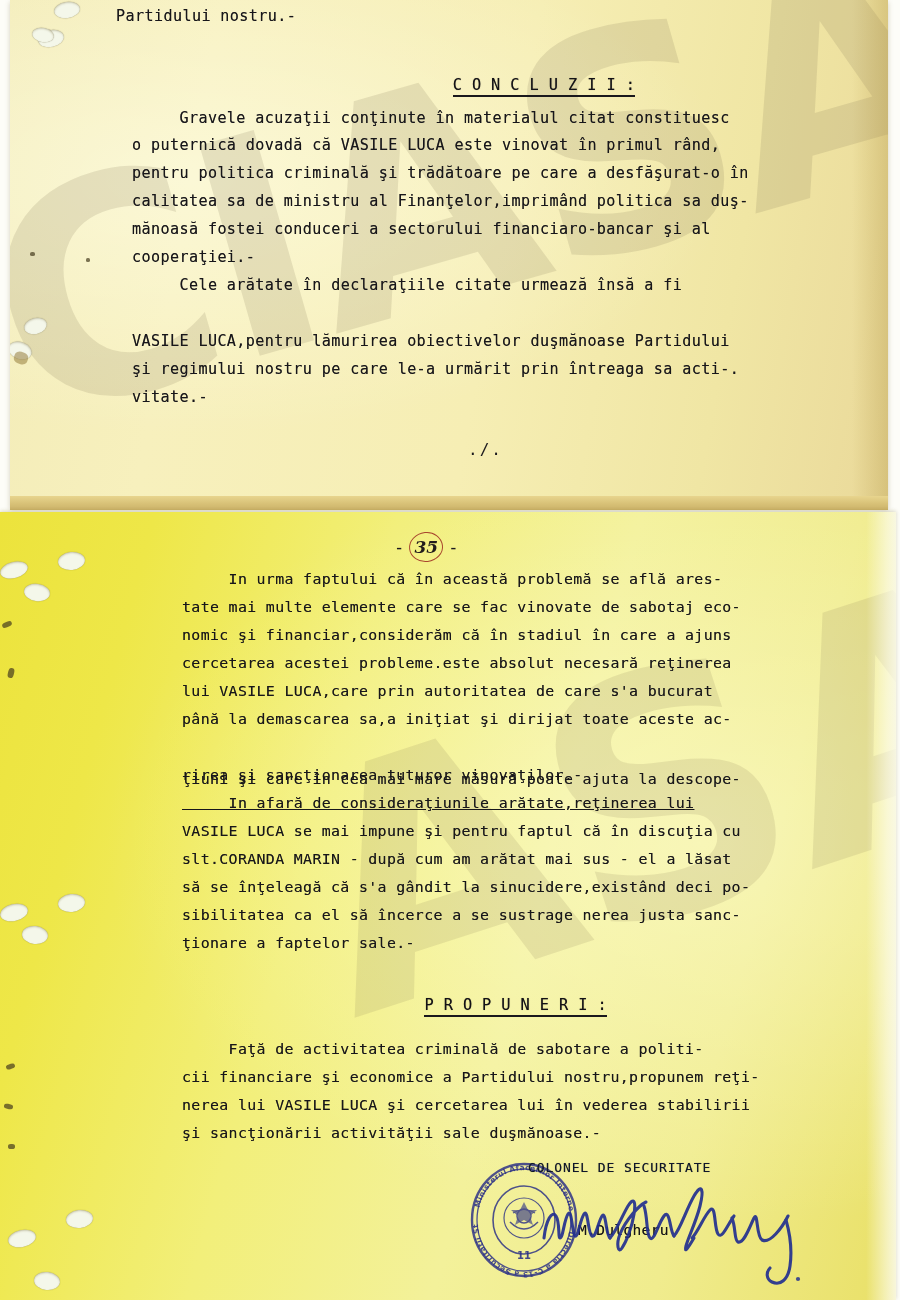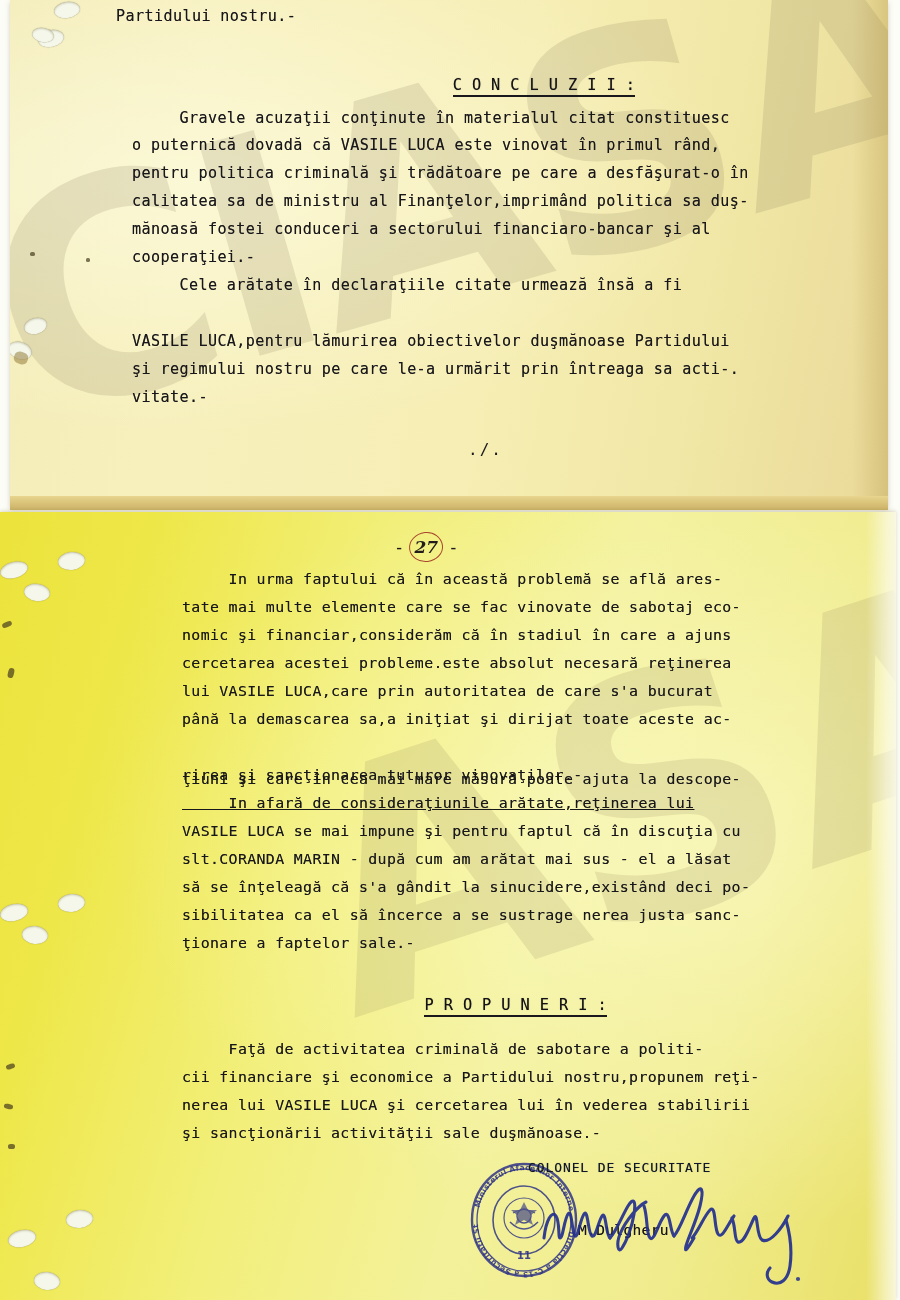--- a/index.html
+++ b/index.html
@@ -287,21 +287,21 @@
     <div class="nick" style="left:8px; top:156px; width:6px; height:10px; transform:rotate(14deg);"></div>
     <div class="nick" style="left:6px; top:552px; width:9px; height:5px; transform:rotate(-18deg);"></div>
     <div class="nick" style="left:4px; top:592px; width:9px; height:5px; transform:rotate(12deg);"></div>
     <div class="nick" style="left:8px; top:632px; width:7px; height:5px;"></div>
   </div>
 
   <div class="pagenum-wrap" style="left:394px; top:532px;">
     <span class="pagenum-dash">-</span>
     <span class="pagenum-circled">
       <span class="ring"></span>
-      <span class="num">27</span>
+      <span class="num">35</span>
     </span>
     <span class="pagenum-dash">-</span>
   </div>
 
   <div class="doc-text p2-text" style="left:182px; top:565px;">     In urma faptului că în această problemă se află ares-</div>
   <div class="doc-text p2-text" style="left:182px; top:593px;">tate mai multe elemente care se fac vinovate de sabotaj eco-</div>
   <div class="doc-text p2-text" style="left:182px; top:649px;">cercetarea acestei probleme.este absolut necesară reţinerea</div>
   <div class="doc-text p2-text" style="left:182px; top:621px;">nomic şi financiar,considerăm că în stadiul în care a ajuns</div>
   <div class="doc-text p2-text" style="left:182px; top:677px;">lui VASILE LUCA,care prin autoritatea de care s'a bucurat</div>
   <div class="doc-text p2-text" style="left:182px; top:705px;">până la demascarea sa,a iniţiat şi dirijat toate aceste ac-</div>

